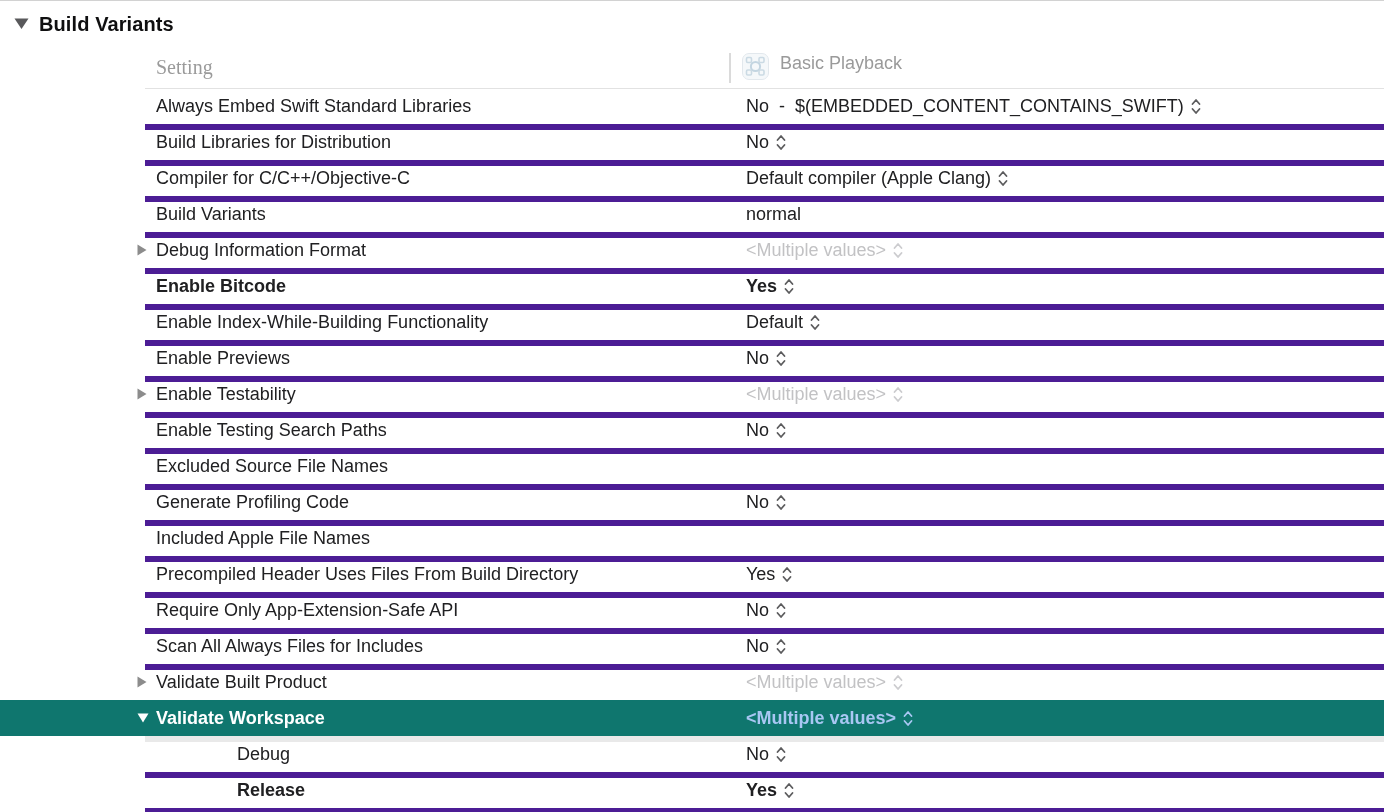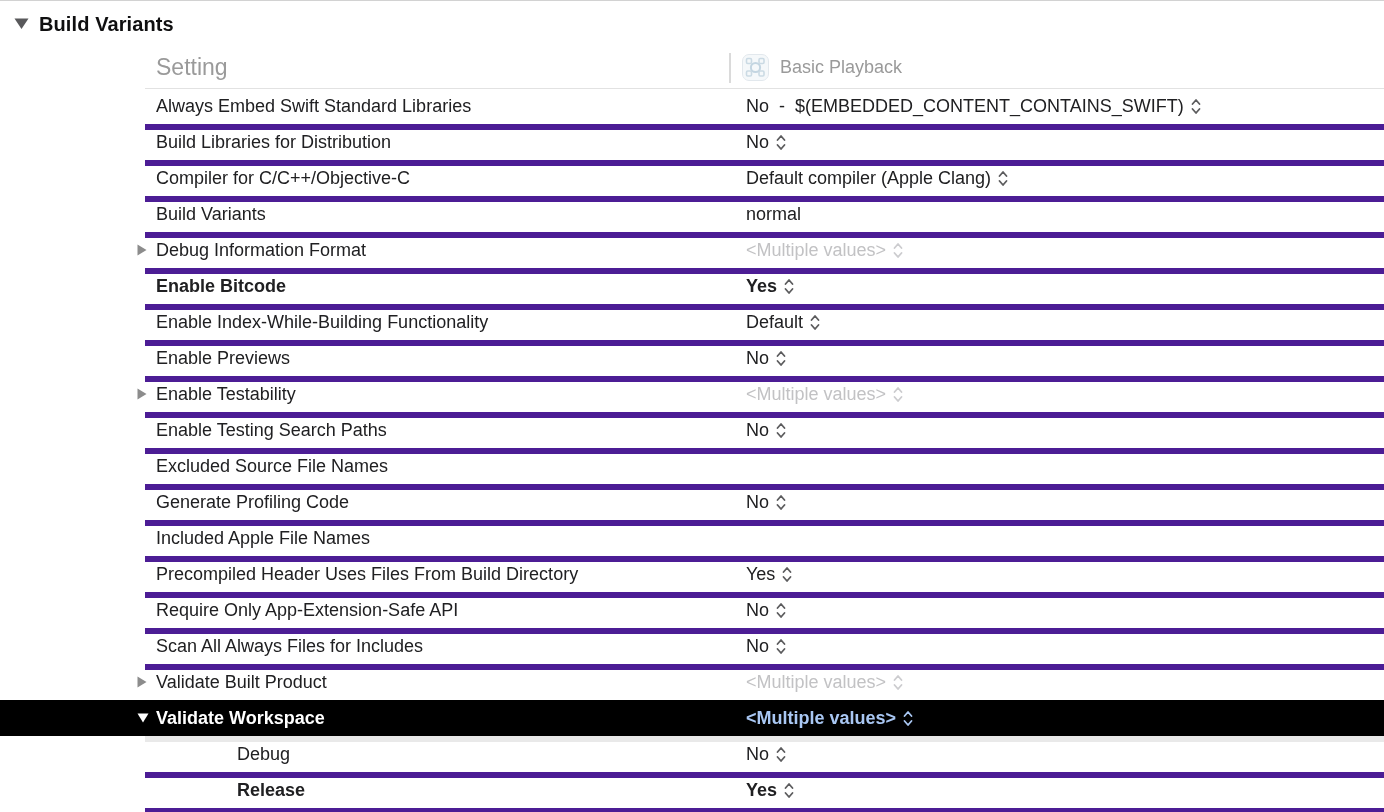--- a/index.html
+++ b/index.html
@@ -11,38 +11,38 @@
   .top-hairline{height:1px;background:#d2d2d2;}
 
   
   .section-header{height:46px;display:flex;align-items:center;padding-left:14px;}
   .section-header .tri{margin-right:10px;display:flex;}
   .section-title{font-weight:bold;font-size:20px;color:#0f0f10;letter-spacing:.1px;}
 
   
   .hdr{height:41px;}
   .hdr-inner{margin-left:145px;height:100%;display:flex;align-items:center;border-bottom:1px solid #e2e2e2;}
-  .hdr-setting{flex:0 0 584px;box-sizing:border-box;padding-left:11px;color:#9a9a9a;font-size:23px;}
-  .hdr-target{display:flex;align-items:center;height:30px;border-left:2px solid #dadada;padding-left:11px;color:#9a9a9a;font-size:18px;}
+  .hdr-setting{flex:0 0 584px;box-sizing:border-box;padding-left:11px;color:#9a9a9a;font-size:20px;font-family:Liberation Serif, serif;}
+  .hdr-target{display:flex;height:30px;border-left:2px solid #dadada;padding-left:11px;color:#9a9a9a;font-size:18px;}
   .hdr-target .target-icon{margin-right:11px;display:flex;}
 
   
   #rows{}
   .row{height:36px;position:relative;}
   .row-inner{margin-left:145px;height:100%;display:flex;align-items:center;border-bottom:6px solid #4c1d95;}
   .disclosure{position:absolute;left:137px;top:50%;transform:translateY(-50%);display:flex;color:#8c8c8c;}
   .setting-cell{flex:0 0 601px;box-sizing:border-box;padding-left:11px;font-size:18px;color:#202022;white-space:nowrap;overflow:hidden;}
   .row.indent .setting-cell{padding-left:92px;}
   .value-cell{display:flex;align-items:center;font-size:18px;color:#202022;min-width:0;}
   .value-text{white-space:pre;}
   .stepper{margin-left:7px;display:flex;color:#5c5c5e;}
   .row.bold .setting-cell,.row.bold .value-text{font-weight:bold;}
   .row.dimmed .value-text{color:#c2c2c4;}
   .row.dimmed .stepper{color:#cccccf;}
-  .row.selected{background:#000000;}
+  .row.selected{background:#0f766e;}
   .row.selected .row-inner{border-bottom-color:#e9e9e9;}
   .row.selected .setting-cell{color:#ffffff;font-weight:bold;}
   .row.selected .value-text{color:#a9c7f3;font-weight:bold;}
   .row.selected .stepper{color:#a9c7f3;}
   .row.selected .disclosure{color:#ffffff;}
 </style>
 </head>
 <body>
 
 <div class="top-hairline"></div>

